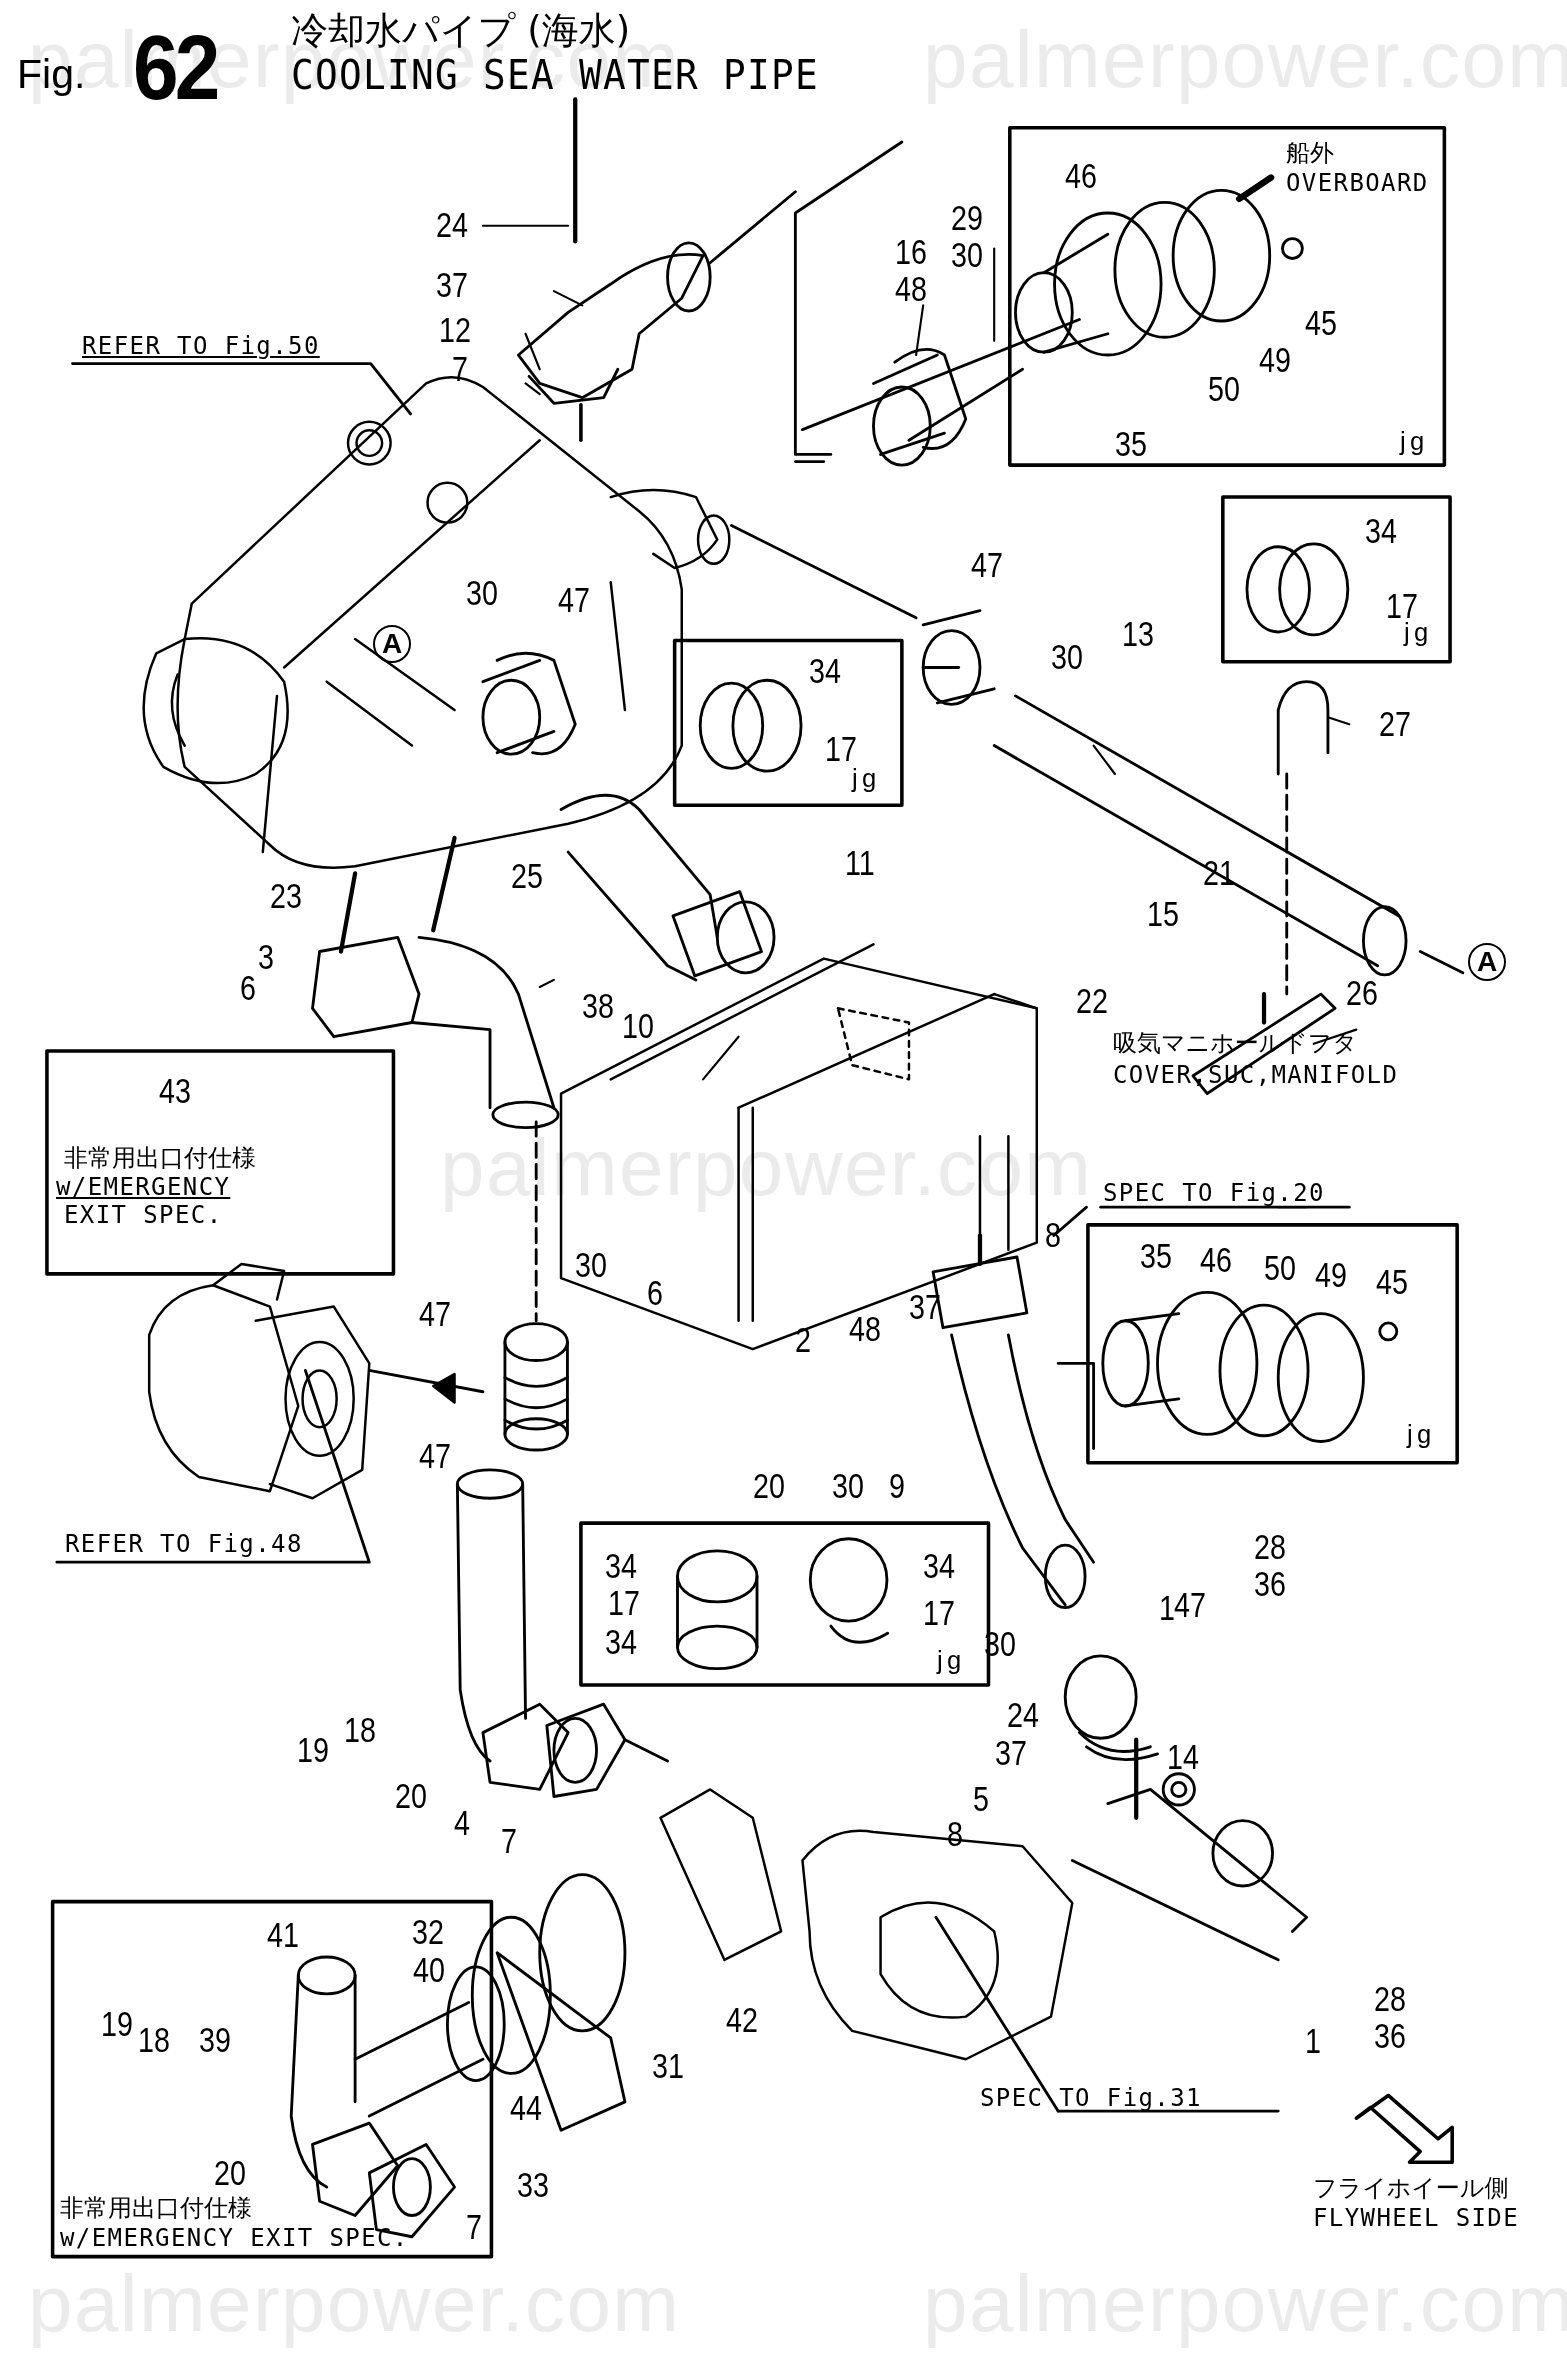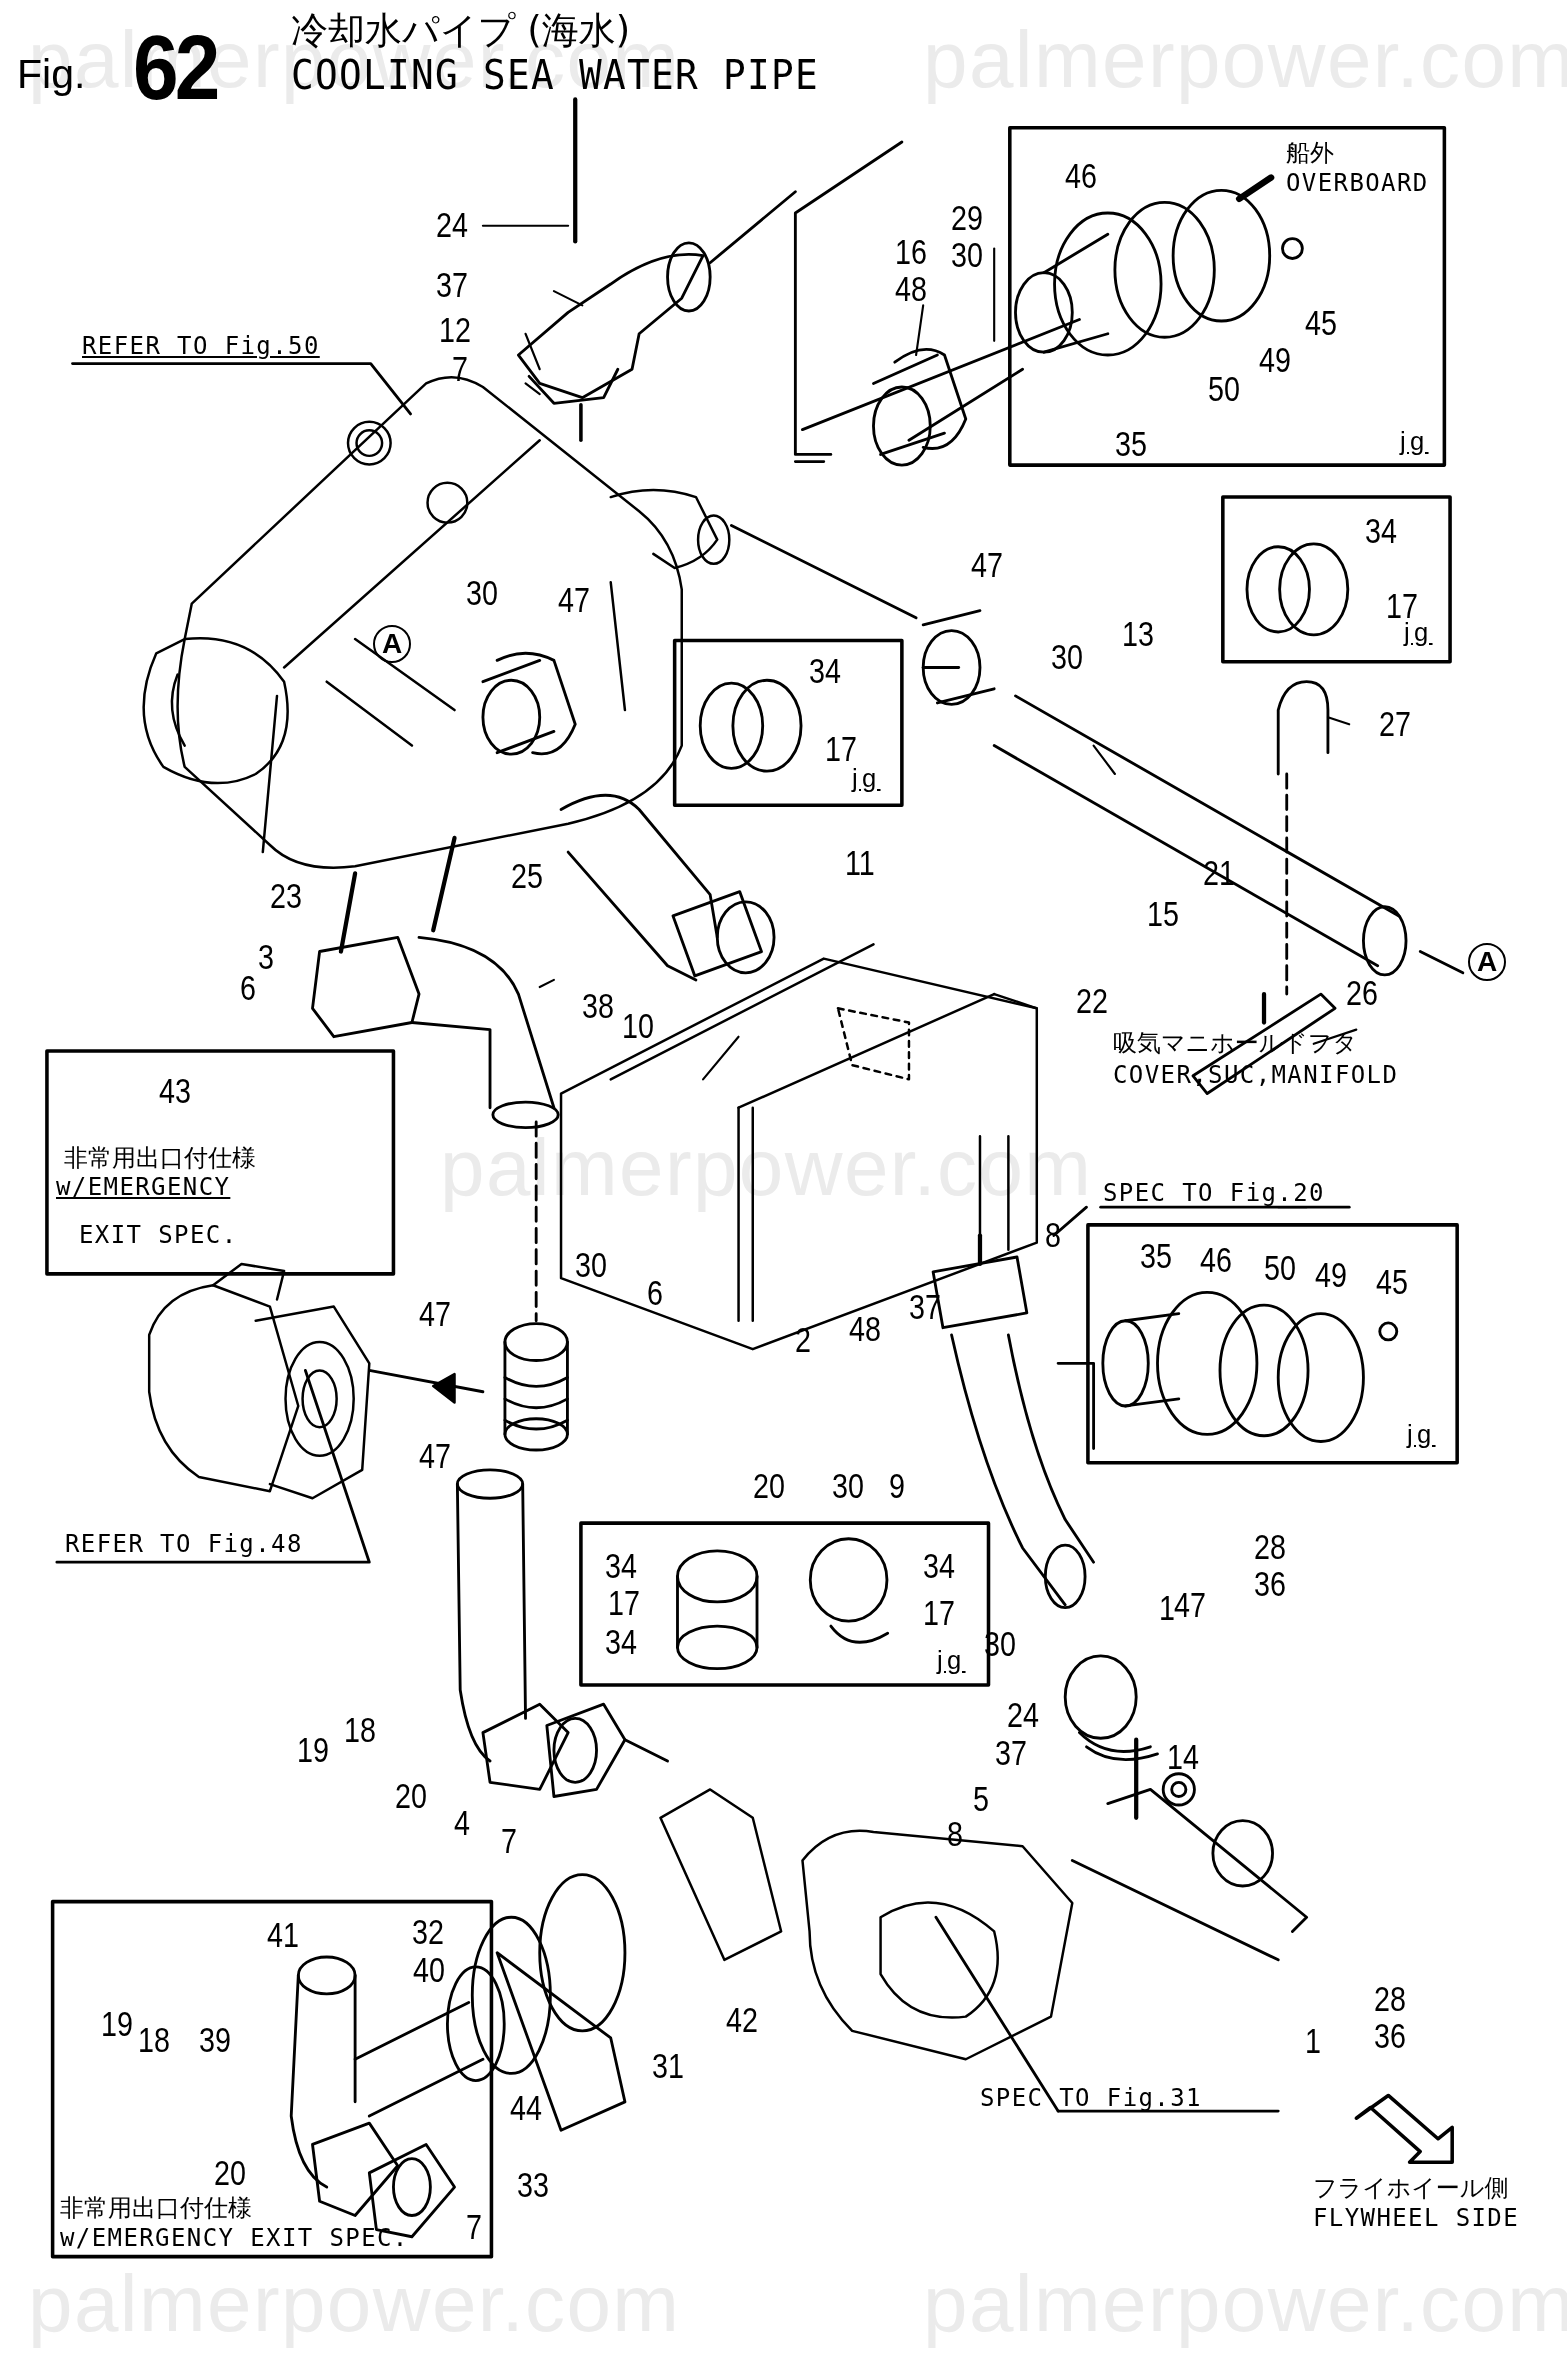--- a/index.html
+++ b/index.html
@@ -4,21 +4,21 @@
 <style>
   html, body { margin:0; padding:0; background:#ffffff; }
   body { width:1568px; height:2366px; position:relative; overflow:hidden;
          font-family:"DejaVu Sans Condensed","Liberation Sans Narrow","Liberation Sans",sans-serif; color:#000; }
   #art { position:absolute; left:0; top:0; width:1568px; height:2366px; }
   .wm { position:absolute; font-family:"Liberation Sans",sans-serif; font-size:80px; color:#ebebeb; letter-spacing:1.4px; white-space:nowrap; }
   .lbl { position:absolute; font-family:"Liberation Sans",sans-serif; font-size:35px; line-height:1; white-space:nowrap; transform:scaleX(0.82); transform-origin:left top; }
   .lbl.stack { white-space:pre; line-height:1.05; }
   .note { position:absolute; font-family:"DejaVu Sans Mono","Liberation Mono",monospace; font-size:24px; line-height:1.2; white-space:pre; letter-spacing:1.4px; }
   .note.cjk { font-family:"DejaVu Sans",sans-serif; letter-spacing:0; }
-  .jg { position:absolute; font-family:"Liberation Sans",sans-serif; font-size:25.6px; letter-spacing:4.3px;text-decoration:underline; }
+  .jg { position:absolute; font-family:"Liberation Sans",sans-serif; font-size:25.6px; letter-spacing:4.3px; }
   .title-fig { position:absolute; left:17px; top:51px; font-family:"Liberation Sans",sans-serif; font-size:41px; }
   .title-num { position:absolute; left:133px; top:15.6px; font-family:"Liberation Sans",sans-serif; font-weight:bold; font-size:91px; letter-spacing:-4.3px; transform:scaleX(0.9); transform-origin:left top; }
   .title-jp { position:absolute; left:291px; top:5.7px; font-family:"DejaVu Sans",sans-serif; font-size:37px; }
   .title-en { position:absolute; left:291px; top:51px; font-family:"DejaVu Sans Mono",monospace; font-size:41px; letter-spacing:1.4px; transform:scaleX(0.92); transform-origin:left top; }
   .circA { position:absolute; width:34px; height:34px; border:2.8px solid #000; border-radius:50%; font-family:"Liberation Sans",sans-serif; font-size:28px; font-weight:bold; text-align:center; line-height:34px; }
 </style>
 </head>
 <body>
 
 <div class="wm" style="left:28px;top:14px;">palmerpower.com</div>
@@ -260,21 +260,21 @@
 <div class="note" style="left:1103px;top:1179px;">SPEC TO Fig.20</div>
 <div class="note" style="left:65px;top:1530px;">REFER TO Fig.48</div>
 <div class="note" style="left:980px;top:2084px;">SPEC TO Fig.31</div>
 
 <div class="note cjk" style="left:1286px;top:139px;">船外</div>
 <div class="note" style="left:1286px;top:169px;">OVERBOARD</div>
 <div class="note cjk" style="left:1113px;top:1029px;">吸気マニホールドフタ</div>
 <div class="note" style="left:1113px;top:1061px;">COVER,SUC,MANIFOLD</div>
 <div class="note cjk" style="left:64px;top:1144px;">非常用出口付仕様</div>
 <div class="note" style="left:56px;top:1173px;text-decoration:underline;">w/EMERGENCY</div>
-<div class="note" style="left:79px;top:1201px;margin-top:20px;">EXIT SPEC.</div>
+<div class="note" style="left:64px;top:1201px;">EXIT SPEC.</div>
 <div class="note cjk" style="left:60px;top:2194px;">非常用出口付仕様</div>
 <div class="note" style="left:60px;top:2224px;">w/EMERGENCY EXIT SPEC.</div>
 <div class="note cjk" style="left:1313px;top:2174px;">フライホイール側</div>
 <div class="note" style="left:1313px;top:2204px;">FLYWHEEL SIDE</div>
 
 <div class="jg" style="left:1400px;top:427px;">jg</div>
 <div class="jg" style="left:1404px;top:618px;">jg</div>
 <div class="jg" style="left:852px;top:764px;">jg</div>
 <div class="jg" style="left:1407px;top:1420px;">jg</div>
 <div class="jg" style="left:937px;top:1646px;">jg</div>

